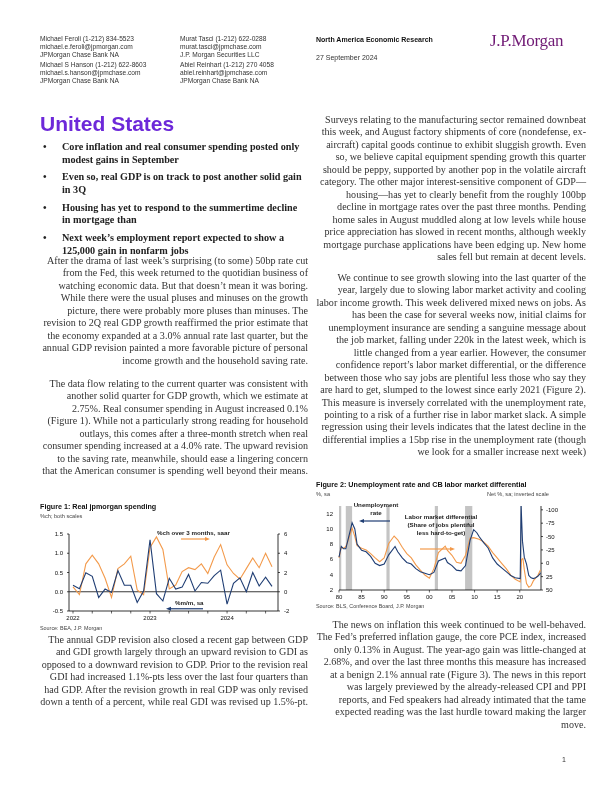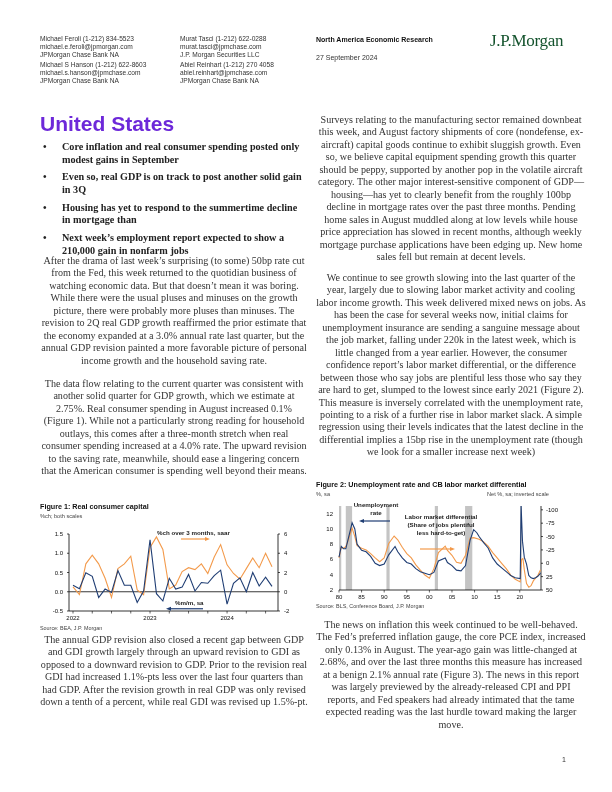--- a/index.html
+++ b/index.html
@@ -1,26 +1,26 @@
 <!DOCTYPE html>
 <html><head>
 <meta charset="utf-8">
 <style>
   html,body{margin:0;padding:0;background:#fff;}
   body{width:612px;height:792px;position:relative;overflow:hidden;font-family:"Liberation Serif",serif;color:#222;}
   .contact{position:absolute;font-family:"Liberation Sans",sans-serif;font-size:6.6px;line-height:8.2px;color:#333;}
   .contact div{white-space:nowrap;}
   .hdr-title{position:absolute;left:316px;top:36px;font-family:"Liberation Sans",sans-serif;font-weight:bold;font-size:7px;color:#111;}
   .hdr-date{position:absolute;left:316px;top:54px;font-family:"Liberation Sans",sans-serif;font-size:7px;color:#333;}
-  .logo{position:absolute;left:490px;top:31px;font-family:"Liberation Serif",serif;font-size:17px;color:#14532d;letter-spacing:-0.3px;}
+  .logo{position:absolute;left:490px;top:31px;font-family:"Liberation Serif",serif;font-size:17px;color:#701a75;letter-spacing:-0.3px;}
   .h1{position:absolute;left:40px;top:112px;font-family:"Liberation Sans",sans-serif;font-weight:bold;font-size:21px;color:#6d28d9;}
   .bullets{position:absolute;left:40px;top:141px;width:268px;margin:0;padding:0;list-style:none;}
   .bullets li{position:relative;padding-left:22px;font-weight:bold;font-size:10.2px;line-height:12.6px;margin-bottom:5.2px;color:#222;}
   .bullets li .dot{position:absolute;left:3px;top:0;}
-  .para{position:absolute;font-size:10.1px;line-height:12.45px;color:#333;text-align:center;margin:0;}
+  .para{position:absolute;font-size:10.1px;line-height:12.45px;color:#333;text-align:right;margin:0;}
   .fig-title{position:absolute;font-family:"Liberation Sans",sans-serif;font-weight:bold;font-size:7.2px;color:#111;white-space:nowrap;}
   .fig-sub{position:absolute;font-family:"Liberation Sans",sans-serif;font-size:5.6px;color:#444;white-space:nowrap;}
   .fig-src{position:absolute;font-family:"Liberation Sans",sans-serif;font-size:5.4px;color:#444;white-space:nowrap;}
   svg text{font-family:"Liberation Sans",sans-serif;}
   .pagenum{position:absolute;left:562px;top:756px;font-family:"Liberation Sans",sans-serif;font-size:7px;color:#333;}
 </style>
 </head>
 <body>
 
 <div class="contact" style="left:40px;top:35px;">
@@ -47,32 +47,32 @@
 <div class="hdr-title">North America Economic Research</div>
 <div class="hdr-date">27 September 2024</div>
 <div class="logo">J.P.Morgan</div>
 
 <div class="h1">United States</div>
 
 <ul class="bullets">
   <li><span class="dot">•</span><span>Core inflation and real consumer spending posted only modest gains in September</span></li>
   <li><span class="dot">•</span><span>Even so, real GDP is on track to post another solid gain in 3Q</span></li>
   <li><span class="dot">•</span><span>Housing has yet to respond to the summertime decline in mortgage than</span></li>
-  <li><span class="dot">•</span><span>Next week’s employment report expected to show a 210,000 gain in nonfarm jobs</span></li>
+  <li><span class="dot">•</span><span>Next week’s employment report expected to show a 125,000 gain in nonfarm jobs</span></li>
 </ul>
 
 <p class="para" style="left:40px;top:255px;width:268px;">After the drama of last week’s surprising (to some) 50bp rate cut from the Fed, this week returned to the quotidian business of watching economic data. But that doesn’t mean it was boring. While there were the usual pluses and minuses on the growth picture, there were probably more pluses than minuses. The revision to 2Q real GDP growth reaffirmed the prior estimate that the economy expanded at a 3.0% annual rate last quarter, but the annual GDP revision painted a more favorable picture of personal income growth and the household saving rate.</p>
 <p class="para" style="left:40px;top:378px;width:268px;">The data flow relating to the current quarter was consistent with another solid quarter for GDP growth, which we estimate at 2.75%. Real consumer spending in August increased 0.1% (Figure 1). While not a particularly strong reading for household outlays, this comes after a three-month stretch when real consumer spending increased at a 4.0% rate. The upward revision to the saving rate, meanwhile, should ease a lingering concern that the American consumer is spending well beyond their means.</p>
 <p class="para" style="left:40px;top:634px;width:268px;">The annual GDP revision also closed a recent gap between GDP and GDI growth largely through an upward revision to GDI as opposed to a downward revision to GDP. Prior to the revision real GDI had increased 1.1%-pts less over the last four quarters than had GDP. After the revision growth in real GDP was only revised down a tenth of a percent, while real GDI was revised up 1.5%-pt.</p>
 
 <p class="para" style="left:316px;top:114px;width:270px;">Surveys relating to the manufacturing sector remained downbeat this week, and August factory shipments of core (nondefense, ex-aircraft) capital goods continue to exhibit sluggish growth. Even so, we believe capital equipment spending growth this quarter should be peppy, supported by another pop in the volatile aircraft category. The other major interest-sensitive component of GDP—housing—has yet to clearly benefit from the roughly 100bp decline in mortgage rates over the past three months. Pending home sales in August muddled along at low levels while house price appreciation has slowed in recent months, although weekly mortgage purchase applications have been edging up. New home sales fell but remain at decent levels.</p>
 <p class="para" style="left:316px;top:272px;width:270px;">We continue to see growth slowing into the last quarter of the year, largely due to slowing labor market activity and cooling labor income growth. This week delivered mixed news on jobs. As has been the case for several weeks now, initial claims for unemployment insurance are sending a sanguine message about the job market, falling under 220k in the latest week, which is little changed from a year earlier. However, the consumer confidence report’s labor market differential, or the difference between those who say jobs are plentiful less those who say they are hard to get, slumped to the lowest since early 2021 (Figure 2). This measure is inversely correlated with the unemployment rate, pointing to a risk of a further rise in labor market slack. A simple regression using their levels indicates that the latest decline in the differential implies a 15bp rise in the unemployment rate (though we look for a smaller increase next week)</p>
 <p class="para" style="left:316px;top:619px;width:270px;">The news on inflation this week continued to be well-behaved. The Fed’s preferred inflation gauge, the core PCE index, increased only 0.13% in August. The year-ago gain was little-changed at 2.68%, and over the last three months this measure has increased at a benign 2.1% annual rate (Figure 3). The news in this report was largely previewed by the already-released CPI and PPI reports, and Fed speakers had already intimated that the tame expected reading was the last hurdle toward making the larger move.</p>
 
-<div class="fig-title" style="left:40px;top:502px;">Figure 1: Real consumer capital</div>
+<div class="fig-title" style="left:40px;top:502px;">Figure 1: Real jpmorgan spending</div>
 <div class="fig-sub" style="left:40px;top:513px;">%ch; both scales</div>
 <svg id="fig1" width="270" height="106" style="position:absolute;left:35px;top:520px;">
     <g transform="translate(0,-22)">
       <line x1="34" y1="36" x2="34" y2="113" stroke="#000" stroke-width="0.8"></line>
       <line x1="243" y1="36" x2="243" y2="113" stroke="#000" stroke-width="0.8"></line>
       <line x1="34" y1="113" x2="243" y2="113" stroke="#000" stroke-width="0.8"></line>
       <line x1="34" y1="93.75" x2="243" y2="93.75" stroke="#222" stroke-width="0.9"></line>
       <line x1="32" y1="36" x2="34" y2="36" stroke="#000" stroke-width="0.7"></line>
       <text x="28" y="38" font-size="6" text-anchor="end" fill="#111">1.5</text>
       <line x1="32" y1="55.25" x2="34" y2="55.25" stroke="#000" stroke-width="0.7"></line>

